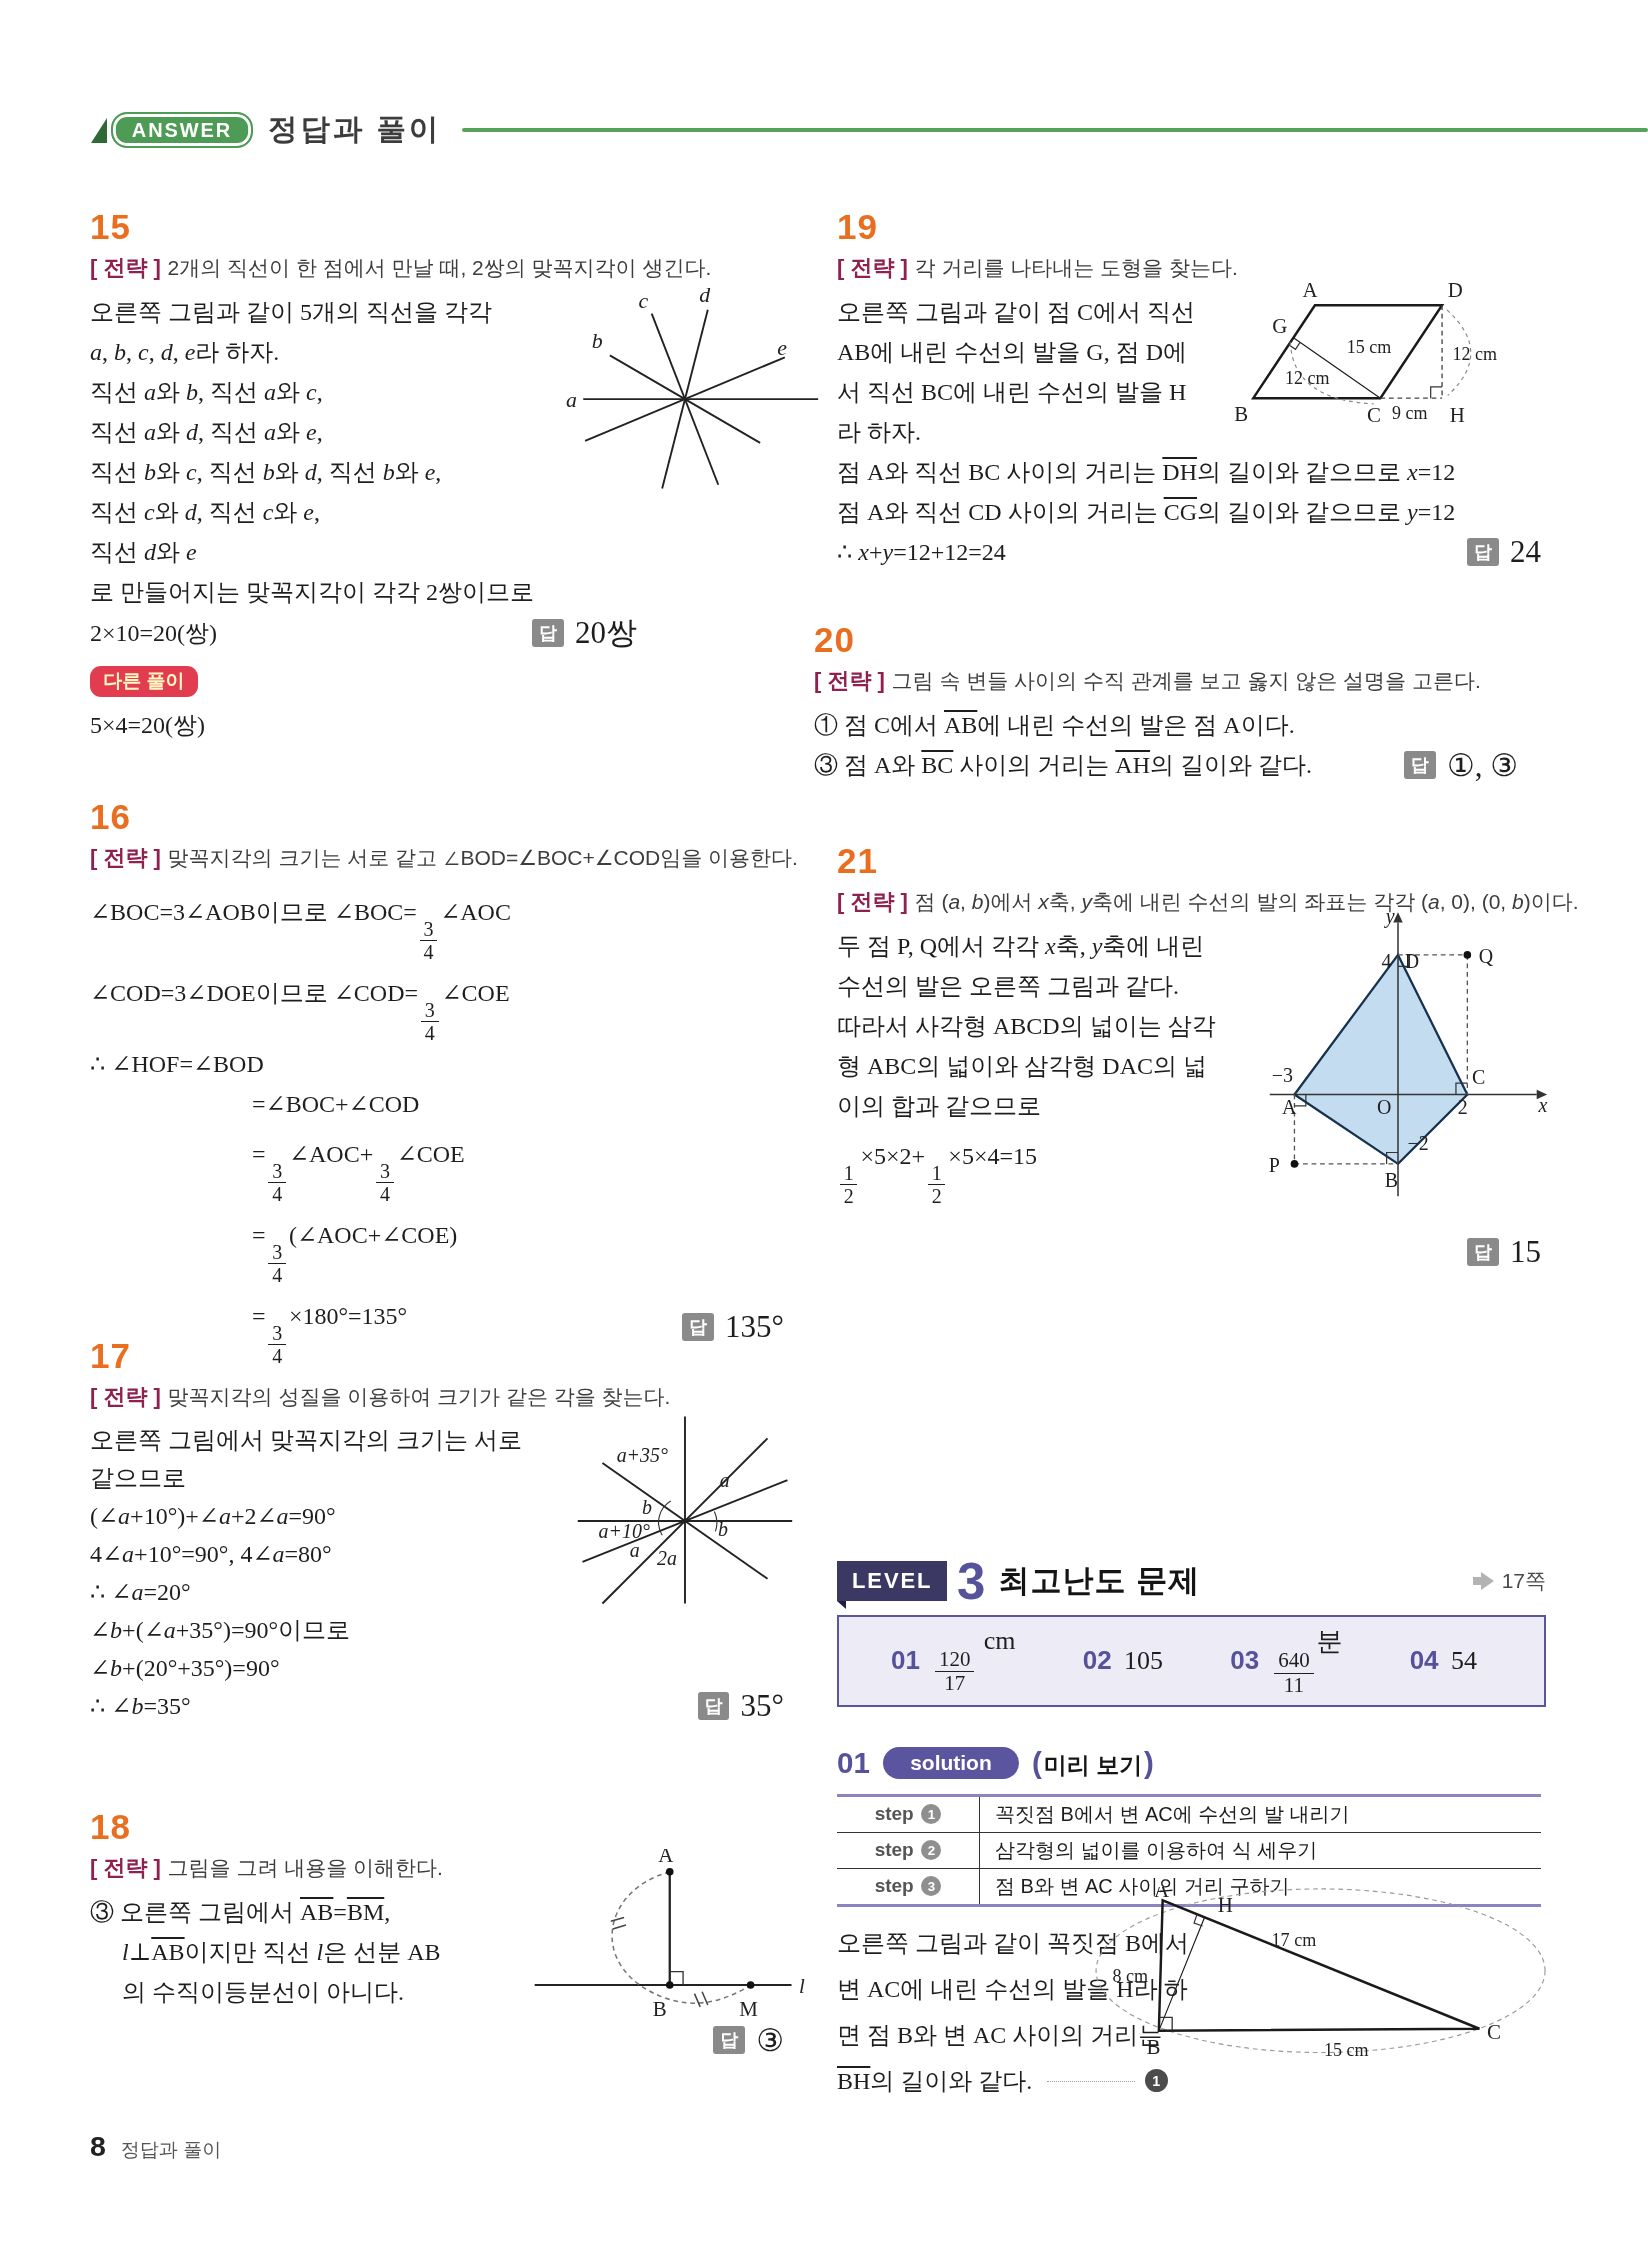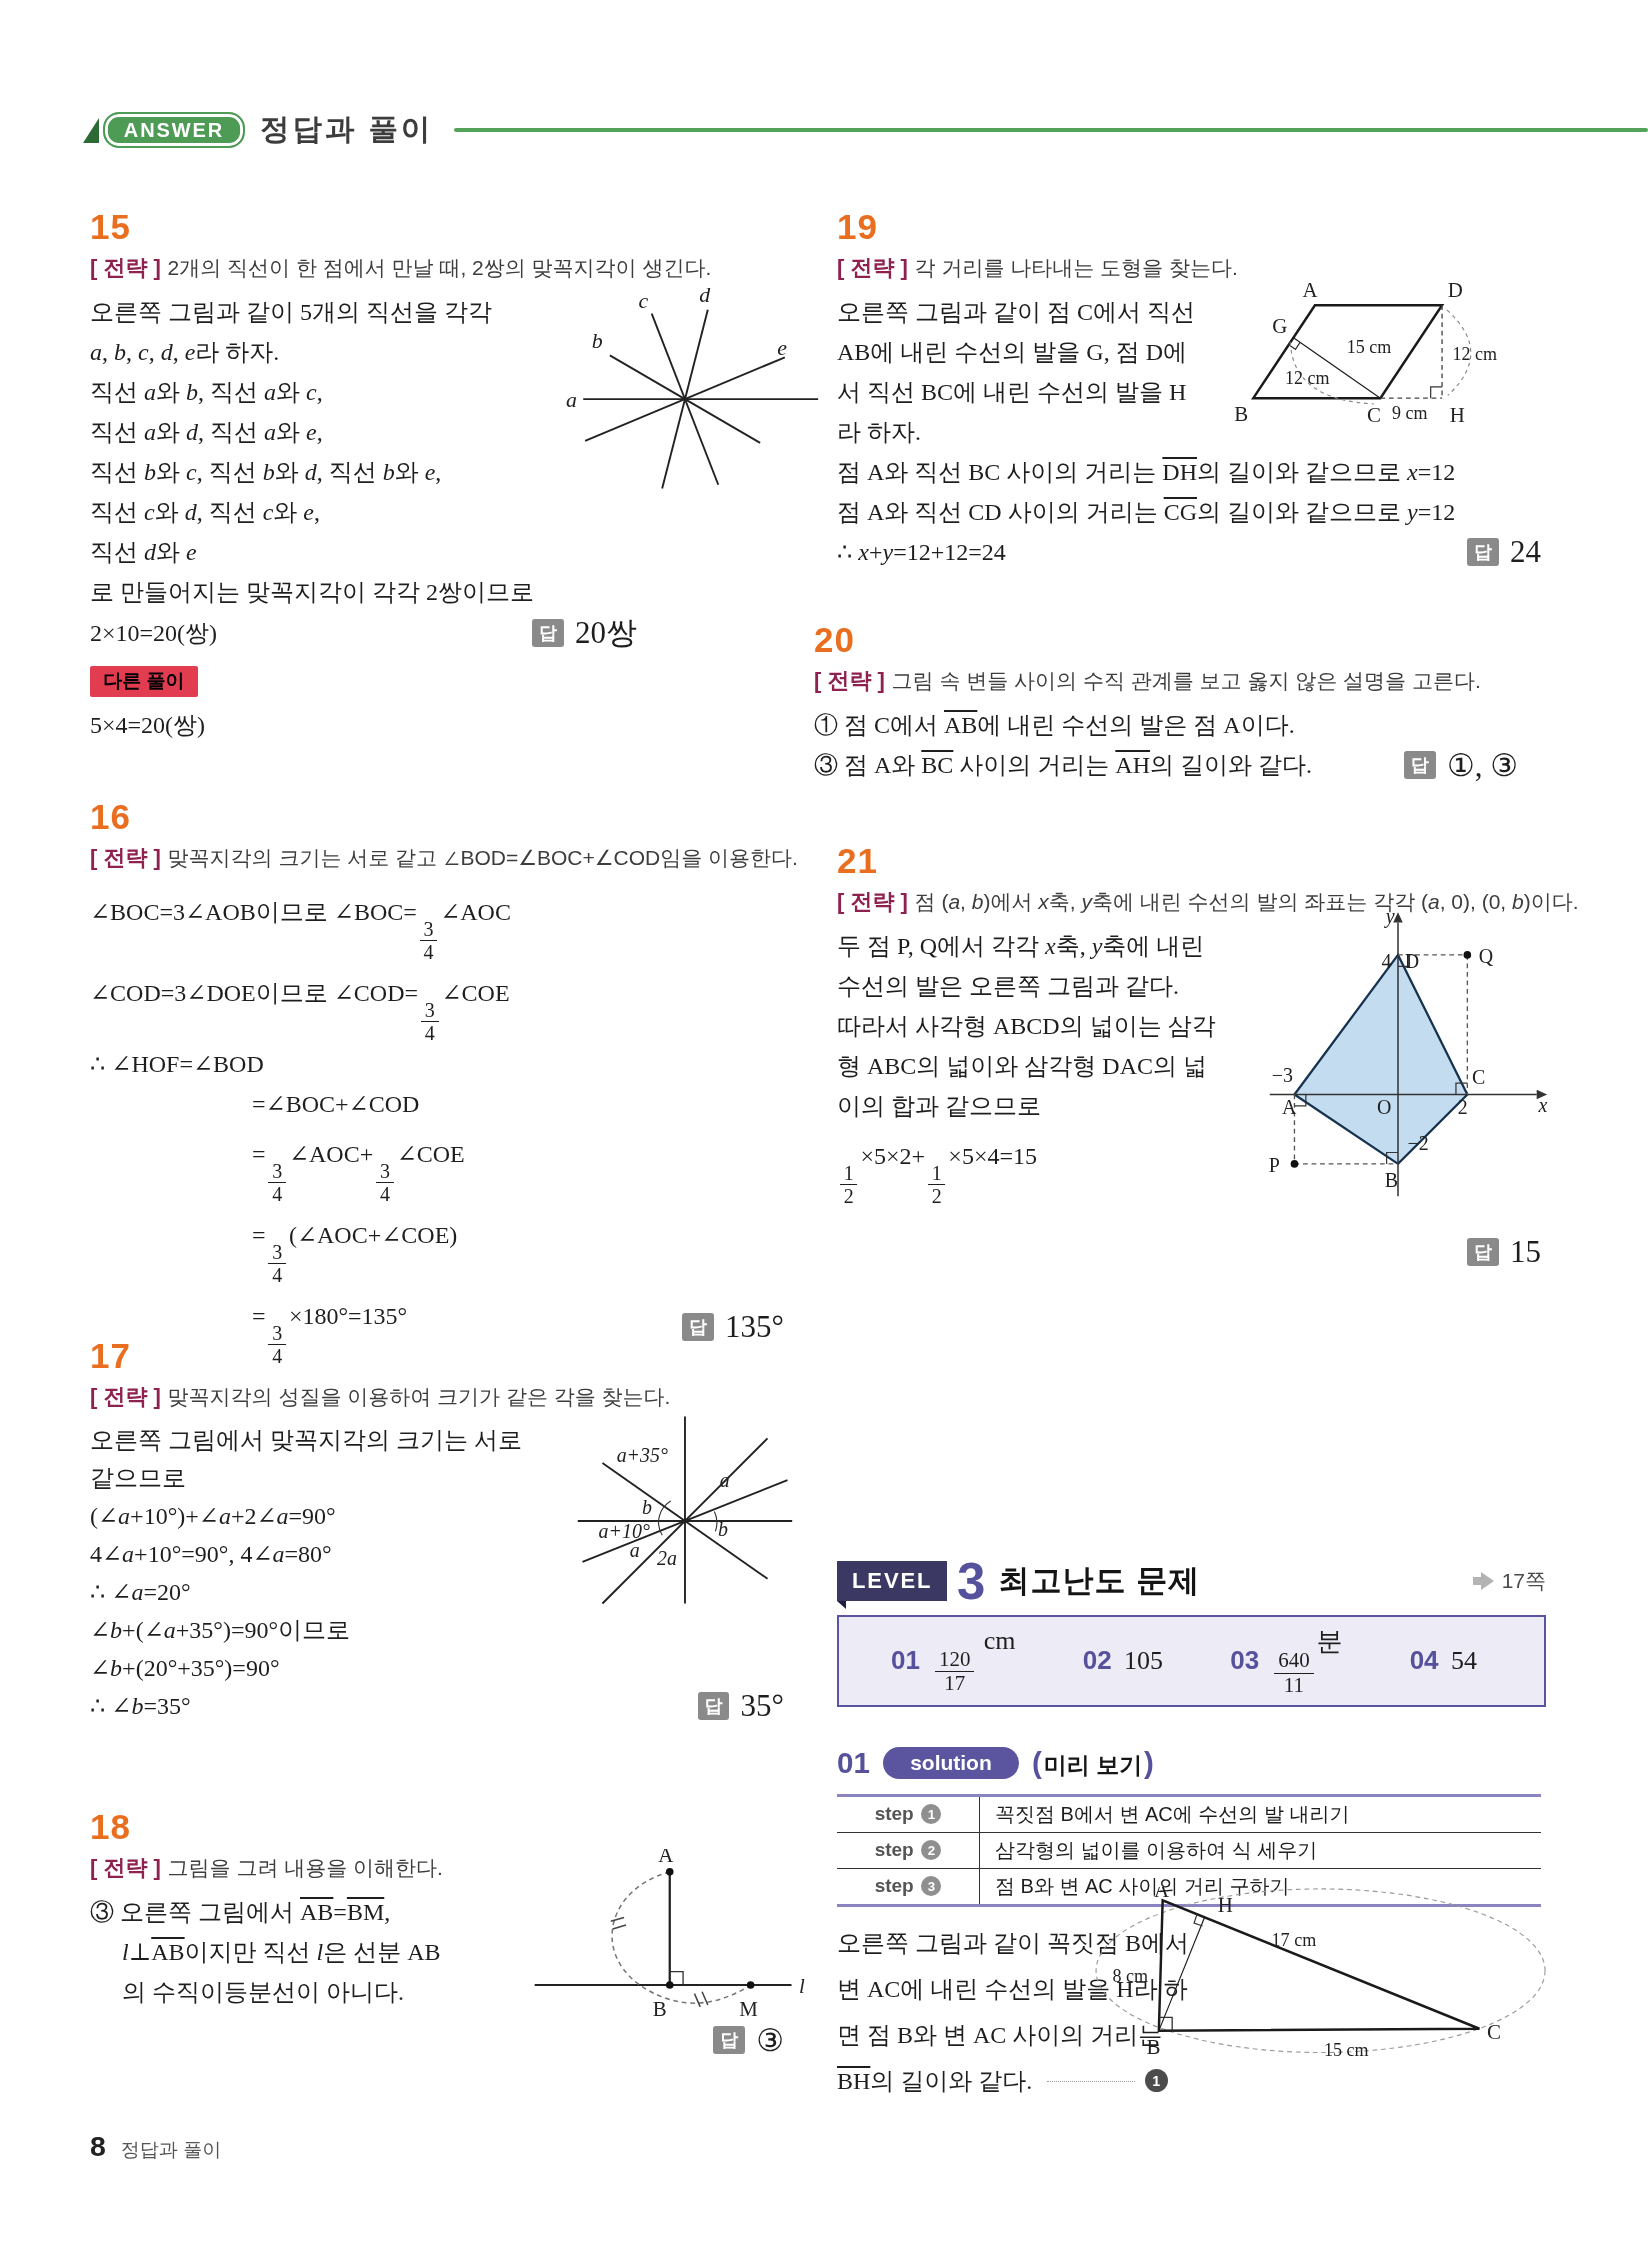--- a/index.html
+++ b/index.html
@@ -1,21 +1,21 @@
 <!DOCTYPE html>
 <html style="font-size:15px"><head>
 <meta charset="utf-8">
 <style>
   html,body{margin:0;padding:0;background:#ffffff;}
   .page{position:relative;width:1648px;height:2247px;background:#fff;overflow:hidden;
         font-family:"Liberation Serif","DejaVu Serif",serif;color:#1e1e1e;}
   .abs{position:absolute;}
 
   
-  .hdr{position:absolute;left:83px;right:0;top:110px;display:flex;align-items:center;}
+  .hdr{position:absolute;left:91px;right:0;top:110px;display:flex;align-items:center;}
   .hdr-tri{width:0;height:0;border-right:16px solid #2d6a36;border-top:25px solid transparent;margin-right:3.8px;}
   .hdr-badge{background:#4d9b55;color:#fff;font:bold 20px "Liberation Sans",sans-serif;letter-spacing:1.9px;
              padding:4.8px 19px;border-radius:16px;box-shadow:inset 0 0 0 2.9px #fff;border:2.9px solid #4d9b55;}
   .hdr-title{font:800 29.5px "Liberation Sans",sans-serif;color:#3c3c3c;letter-spacing:2.9px;margin-left:15px;}
   .hdr-line{flex:1;height:4.8px;background:#55a35b;border-radius:2.9px;margin-left:21px;}
 
   
   .num{font:800 35px "Liberation Sans",sans-serif;color:#e96e1f;letter-spacing:1px;margin:0 0 5.7px 0;}
   .strat{font-family:"Liberation Sans",sans-serif;font-size:21px;color:#3d3d3d;white-space:nowrap;margin-bottom:9.5px;}
   .strat .lb{color:#8e2150;font-weight:bold;font-size:22px;margin-right:6.7px;}
@@ -27,22 +27,22 @@
   .ov{text-decoration:overline;}
   .frac{display:inline-flex;flex-direction:column;vertical-align:-16px;text-align:center;line-height:1.1;
         font-size:20px;margin:0 2.9px;}
   .frac .fn{border-bottom:1.5px solid #1e1e1e;padding:0 3.8px;}
   .frac .fd{padding:0 3.8px;}
   .ans-row{display:flex;align-items:center;justify-content:space-between;}
   .ans{display:flex;align-items:center;margin-left:auto;}
   .abadge{background:#8a8a8a;color:#fff;font:bold 18px "Liberation Sans",sans-serif;
           padding:1.9px 6.7px;border-radius:2.9px;margin-right:11.4px;}
   .aval{font-size:31px;}
-  .altbadge{display:inline-block;background:#e23c50;color:#000000;font:bold 19px "Liberation Sans",sans-serif;
-            padding:2.9px 13.3px;border-radius:2px;margin:11.4px 0 7.6px 0;}
+  .altbadge{display:inline-block;background:#e23c50;color:#fef9c3;font:bold 19px "Liberation Sans",sans-serif;
+            padding:2.9px 13.3px;border-radius:11px;margin:11.4px 0 7.6px 0;}
   .dg{position:absolute;}
   svg text{font-family:"Liberation Serif","DejaVu Serif",serif;}
   .svgit{font-style:italic;}
 
   
   .l3head{display:flex;align-items:center;height:48px;}
   .l3badge{position:relative;background:#3b3864;color:#fff;font:bold 22px "Liberation Sans",sans-serif;
            letter-spacing:1.9px;padding:6.7px 15px;}
   .l3fold{position:absolute;left:0;bottom:-8.6px;width:0;height:0;border-top:8.6px solid #211e46;border-left:9.5px solid transparent;}
   .l3num{font:800 51px "Liberation Sans",sans-serif;color:#56519b;margin:0 13.3px 0 9.5px;}

